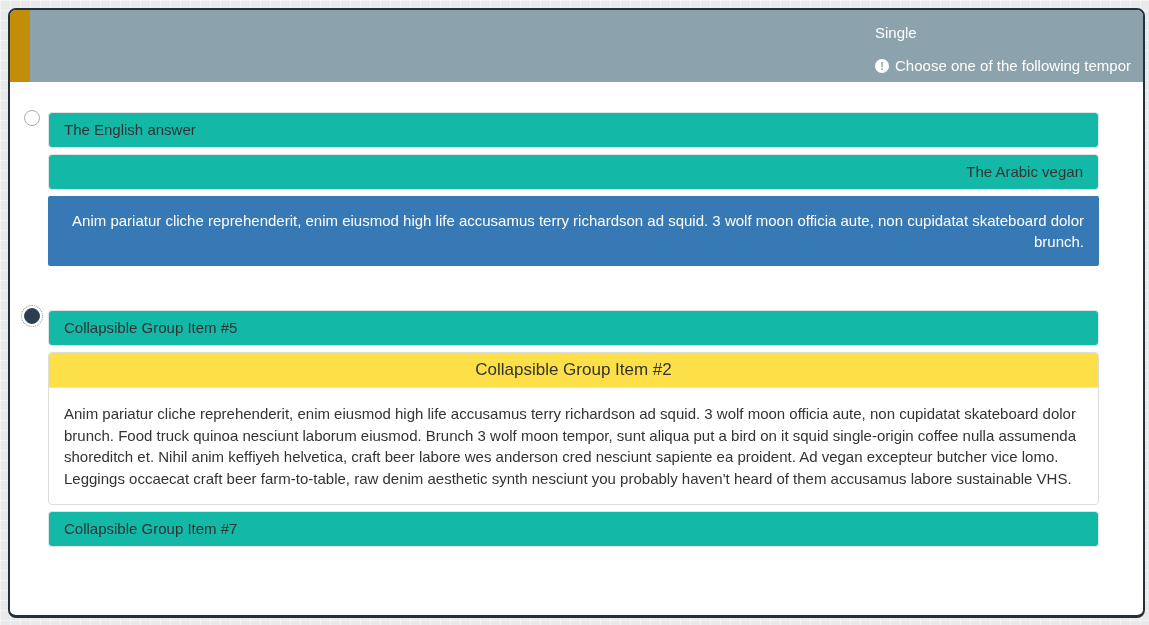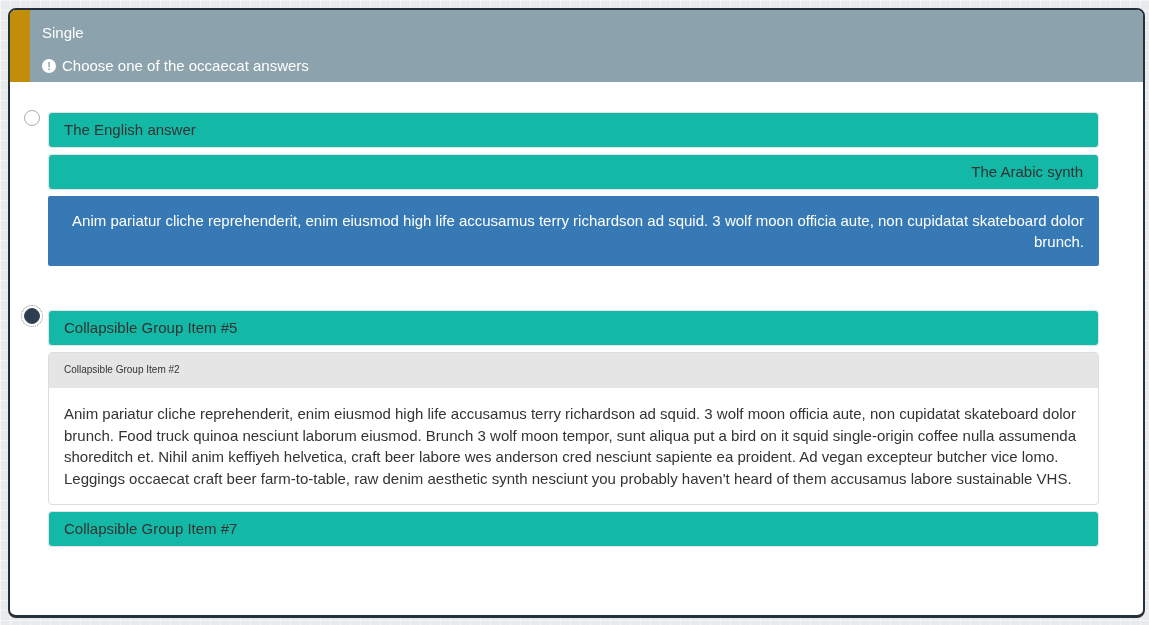--- a/index.html
+++ b/index.html
@@ -23,20 +23,21 @@
     border:2px solid #25313a;
     border-bottom-width:3px;
     border-radius:8px;
     overflow:hidden;
   }
   
   .question-header {
     display:flex;
     height:72px;
     background:#8ca2ac;
+    justify-content:space-between;
   }
   .accent-bar { width:20px; flex:0 0 20px; background:#c18d0b; }
   .header-content { padding:14px 12px 0 12px; color:#ffffff; }
   .question-title { font-size:15px; line-height:17px; font-weight:400; }
   .question-help {
     margin-top:17px;
     display:flex; align-items:center;
     font-size:15px; line-height:16px;
   }
   .info-icon {
@@ -88,57 +89,58 @@
     text-align:right;
     margin-bottom:6px;
   }
   .collapsible-panel {
     border:1px solid #dddddd;
     border-radius:4px;
     background:#ffffff;
     margin-bottom:6px;
   }
   .collapsible-panel .panel-heading {
-    background:#e5e5e5;
+    background:#fde047;
     border-bottom:1px solid #e3e3e3;
     border-radius:3px 3px 0 0;
     padding:7px 15px;
-    font-size:10px; line-height:20px;
+    font-size:17px; line-height:20px;
     color:#333333;
     cursor:pointer;
+    text-align:center;
   }
   .collapsible-panel .panel-body {
     padding:15px;
     font-size:15px; line-height:21.5px;
     color:#333333;
   }
 </style>
 </head>
 <body>
 
 <div class="question-container">
 
   <div class="question-header">
     <div class="accent-bar"></div>
     <div class="header-content">
       <div class="question-title">Single</div>
       <div class="question-help">
         <span class="info-icon">!</span>
-        <span>Choose one of the occaecat answers</span>
+        <span>Choose one of the following tempor</span>
       </div>
     </div>
   </div>
 
   <div class="answers-area">
 
     <div class="answer-row">
       <input type="radio" name="single-question" class="answer-radio" style="">
       <div class="answer-content">
         <div class="sub-panel">The English answer</div>
-        <div class="sub-panel align-right">The Arabic synth</div>
+        <div class="sub-panel align-right">The Arabic vegan</div>
         <div class="blue-well">Anim pariatur cliche reprehenderit, enim eiusmod high life accusamus terry richardson ad squid. 3 wolf moon officia aute, non cupidatat skateboard dolor brunch.</div>
       </div>
     </div>
 
     <div class="answer-row">
       <input type="radio" name="single-question" class="answer-radio" checked="" style="">
       <div class="answer-content">
         <div class="sub-panel">Collapsible Group Item #5</div>
         <div class="collapsible-panel">
           <div class="panel-heading">Collapsible Group Item #2</div>

